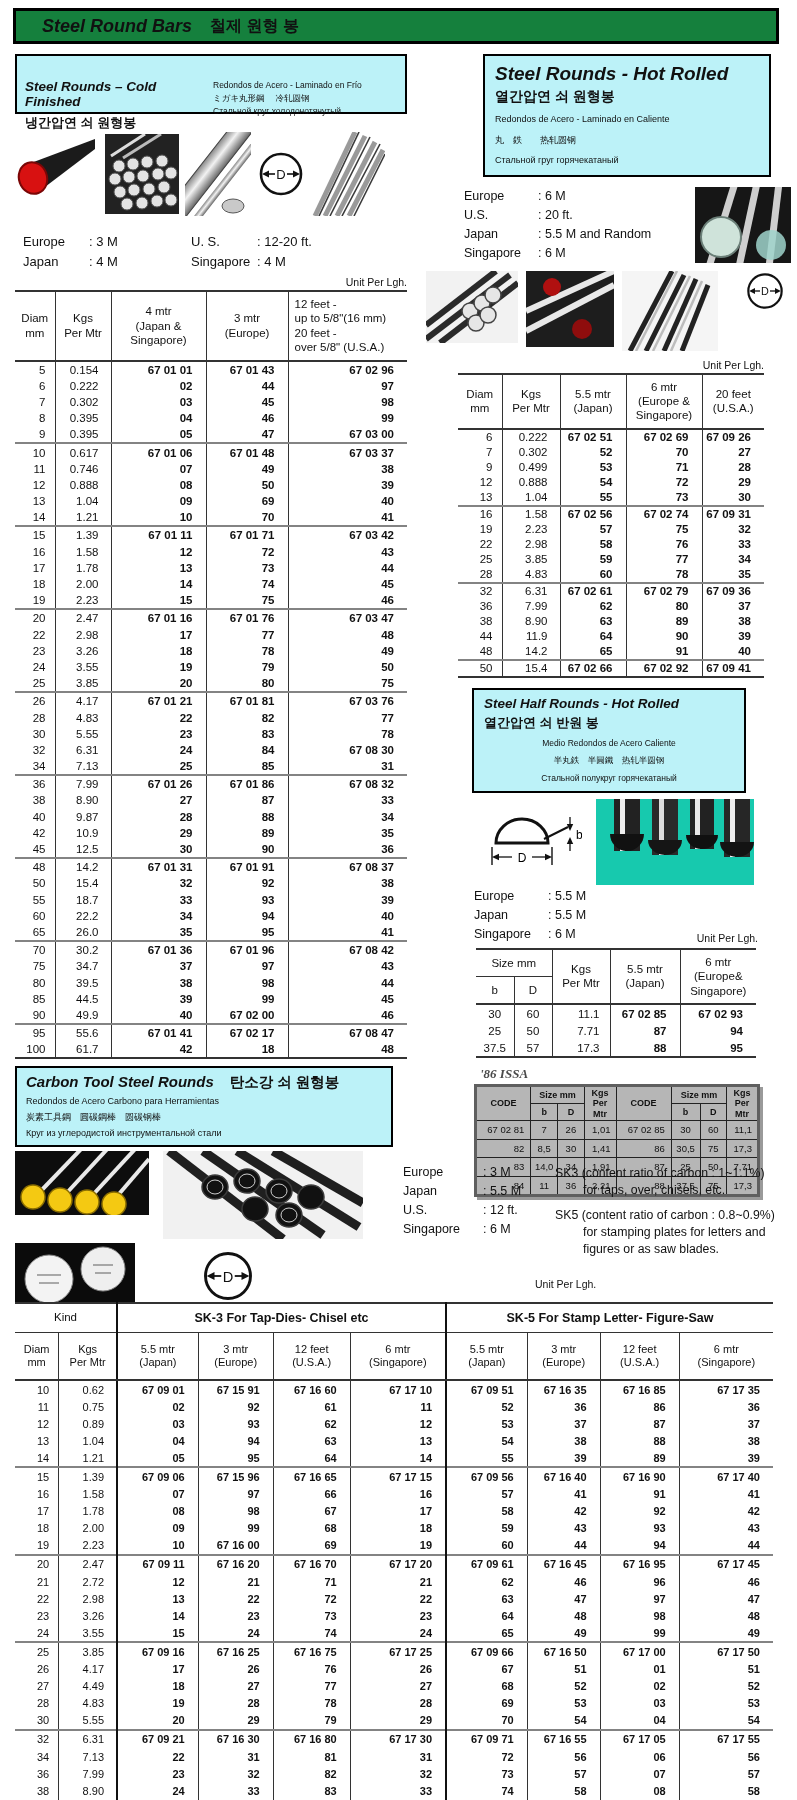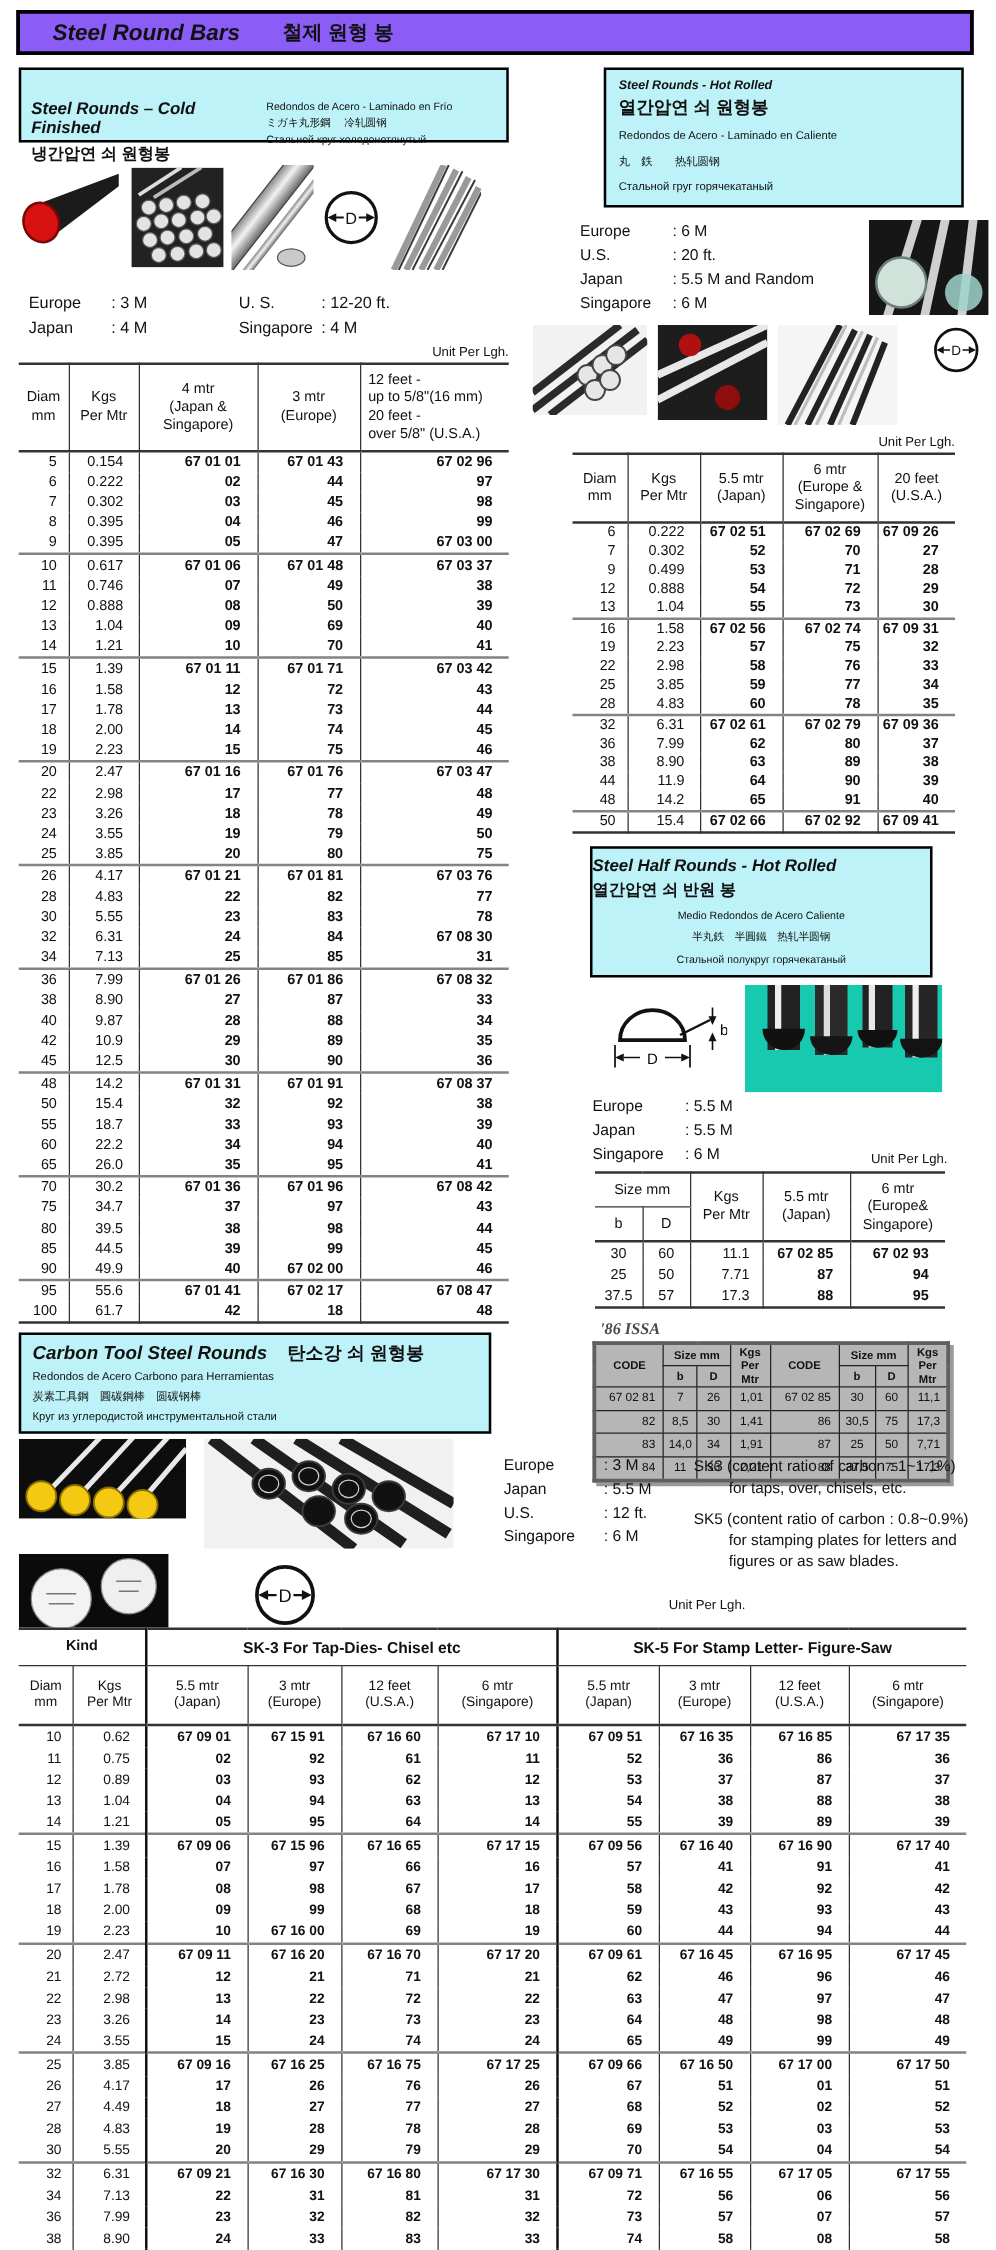--- a/index.html
+++ b/index.html
@@ -1,21 +1,21 @@
 <!DOCTYPE html>
 <html><head>
 <meta charset="utf-8">
 <style>
   html,body{margin:0;padding:0;background:#e8e8e8;}
   .page{position:relative;width:797px;height:1800px;background:#fff;overflow:hidden;
         font-family:"Liberation Sans",sans-serif;color:#111;}
   
-  .banner{position:absolute;left:13px;top:8px;width:766px;height:36px;background:#8b5cf6;
+  .banner{position:absolute;left:13px;top:8px;width:766px;height:36px;background:#15803d;
           border:3px solid #000;box-sizing:border-box;display:flex;align-items:center;
-          gap:34px;padding-left:26px;}
+          gap:18px;padding-left:26px;}
   .banner-en{font-size:18px;font-weight:bold;font-style:italic;}
   .banner-ko{font-size:16px;font-weight:bold;}
   
   .cyanbox{border:2.5px solid #000;background:#bcf2f8;box-sizing:border-box;}
   .bt-en{font-weight:bold;font-style:italic;}
   .bt-ko{font-weight:bold;}
   .bsub{font-size:8.5px;line-height:1.5;}
   
   .col-left{position:absolute;left:15px;top:54px;width:392px;}
   .col-right{position:absolute;left:410px;top:54px;width:387px;}
@@ -53,26 +53,26 @@
   td.icode{text-align:right;padding-right:6px;font-weight:normal;}
   td.inum{text-align:center;}
   td.ikgs{text-align:right;padding-right:5px;}
   .cold-table{width:392px;}
   .hot-table{width:306px;margin-left:48px;margin-top:2px;}
   .hot-table td{height:15px;}
   .col-right .unit{margin-right:33px;margin-top:6px;}
   .th-left{text-align:left !important;padding-left:6px !important;}
   
   .hot-box{margin-left:73px;width:288px;padding:7px 10px;}
-  .hot-box .bt-en{font-size:10px;}
+  .hot-box .bt-en{font-size:19px;}
   .hot-box .bt-ko{font-size:14px;margin-top:3px;}
   .hot-box .bsub{margin-top:7px;font-size:9px;}
   .hot-photo{margin-left:auto;margin-right:6px;}
   
-  .half-box{margin-left:62px;margin-top:10px;width:274px;padding:6px 0;}
+  .half-box{margin-left:62px;margin-top:10px;width:274px;padding:6px 10px;}
   .half-box .bt-en{font-size:13.5px;}
   .half-box .bt-ko{font-size:13px;margin-top:3px;}
   .half-box .bsub{margin-top:5px;font-size:8.5px;text-align:center;}
   .half-diag-row{display:flex;margin-top:6px;margin-left:72px;gap:14px;height:86px;align-items:center;}
   .half-bottom{display:flex;align-items:flex-end;margin-left:64px;margin-top:2px;width:284px;}
   .half-bottom .unit{margin:0 0 0 auto;}
   .half-table{width:280px;margin-left:66px;margin-top:4px;}
   .half-table td{height:17px;}
   .half-table th.sub{border-bottom:2px solid #333;}
   .half-table th.size{border-bottom:1px solid #333;}
@@ -98,21 +98,21 @@
   .carbon-notes{flex:1;padding-top:14px;font-size:12.3px;line-height:1.35;}
   .note-body{padding-left:28px;white-space:pre-line;}
   .note2{margin-top:9px;}
   .carbon-unit{position:absolute;left:520px;top:212px;width:150px;font-size:10.5px;}
   
   .sk-table{position:absolute;left:15px;top:1302px;width:758px;border-collapse:collapse;
             table-layout:fixed;background:#fff;border-top:2px solid #333;border-bottom:2px solid #333;}
   .sk-table th{white-space:pre-line;text-align:center;vertical-align:middle;line-height:1.2;}
   .sk-table th:not(:first-child),.sk-table td:not(:first-child){border-left:1px solid #333;}
   .sk-table .hrow1 th{font-size:12.5px;font-weight:bold;height:26px;border-bottom:1.5px solid #333;}
-  .sk-table .hrow1 th.kind{font-weight:bold;font-size:11.5px;}
+  .sk-table .hrow1 th.kind{font-weight:normal;font-size:11.5px;}
   .sk-table .hrow2 th{font-size:11px;font-weight:normal;height:44px;border-bottom:2px solid #333;}
   .sk-table th.tl{border-left:2.5px solid #111 !important;}
   .sk-table td{height:15.1px;font-size:11px;}
   svg{display:block;}
 </style>
 </head>
 <body>
 
 <div class="page">
 

